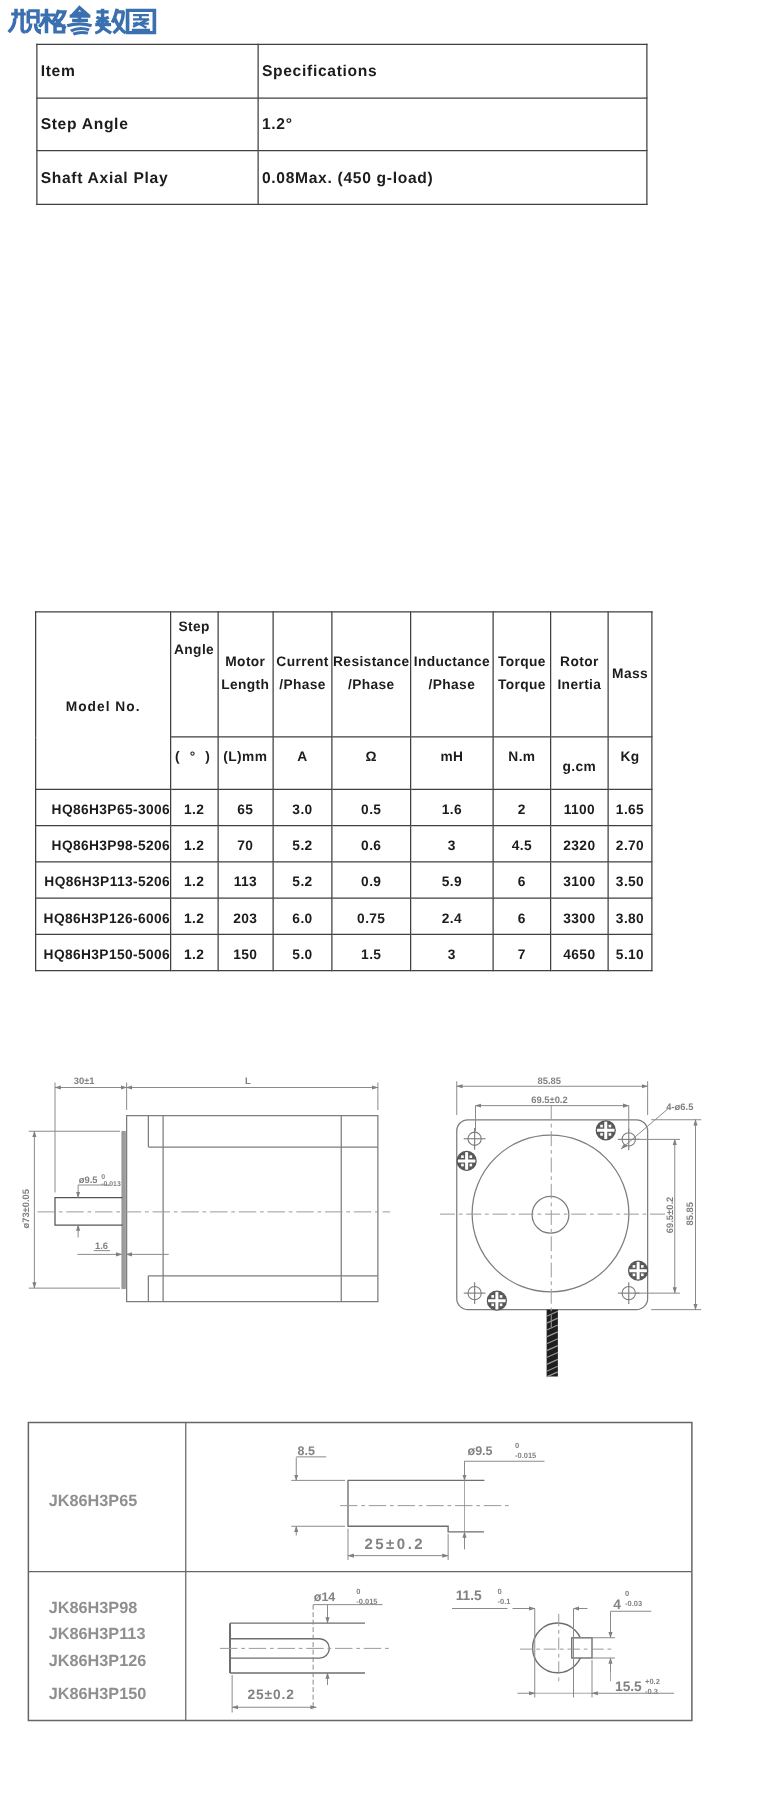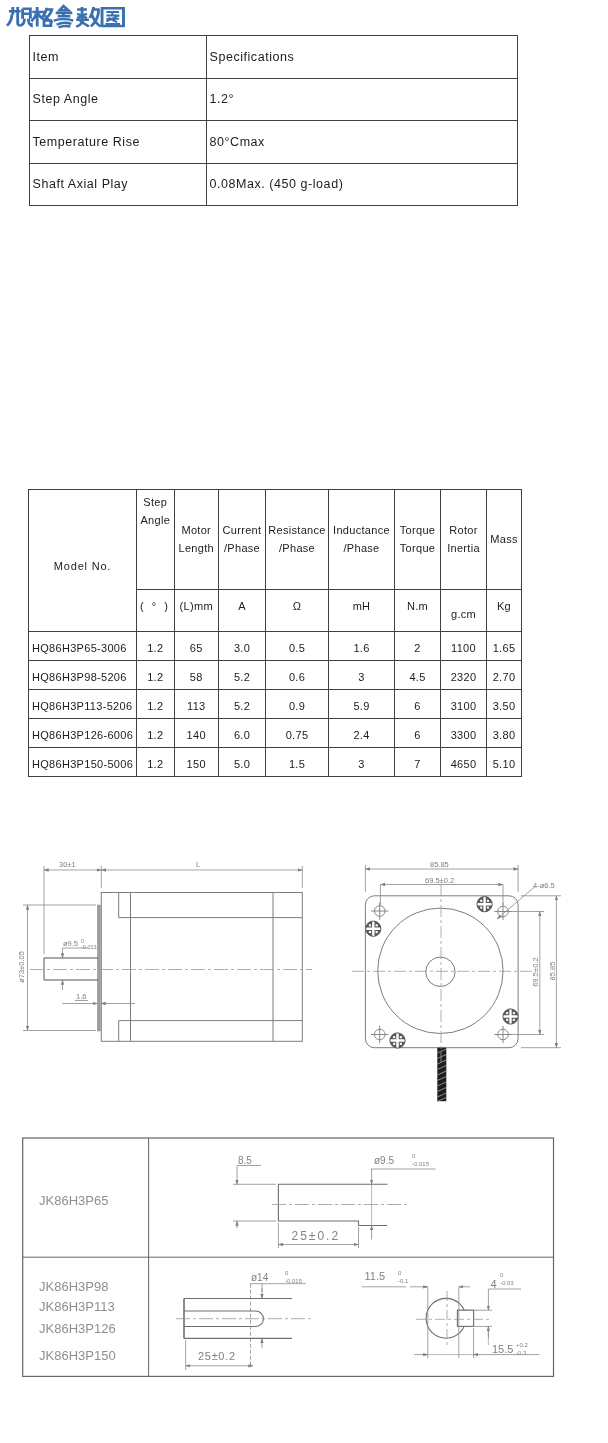--- a/index.html
+++ b/index.html
@@ -1,26 +1,26 @@
 <!DOCTYPE html>
 <html><head>
 <meta charset="utf-8">
 <style>
 html,body{margin:0;padding:0;background:#fff;}
 #page{position:relative;width:608px;height:1443px;background:#fff;overflow:hidden;
-  font-family:"Liberation Sans",sans-serif;}
+  font-family:"Liberation Sans",sans-serif;font-weight:bold;}
 table{border-collapse:collapse;table-layout:fixed;}
 td{box-sizing:border-box;border:1px solid #404040;color:#1c1c1c;overflow:hidden;}
 #t1{position:absolute;left:29px;top:35px;width:488px;}
 #t1 td{height:42.5px;font-size:12.5px;letter-spacing:0.55px;padding:0 0 0 2.5px;vertical-align:middle;}
 #t2{position:absolute;left:28px;top:489px;width:493px;}
 #t2 td{font-size:11px;letter-spacing:0.3px;line-height:17.5px;text-align:center;vertical-align:middle;padding:0;}
 #t2 tr.h2 td{padding-bottom:8px;}
 #t2 tr.d td{padding-top:5px;}
-#t2 td.l{text-align:left;padding-left:3px;}
+#t2 td.l{text-align:right;padding-left:3px;}
 .svgov{position:absolute;left:0;top:0;}
 </style>
 </head>
 <body>
 <div id="page">
 
 <svg class="svgov" width="608" height="34" viewBox="0 0 608 34" id="titlesvg">
 
 <g stroke="#3a6fb0" fill="none" stroke-width="2.9" transform="matrix(0.975 0 0 0.85 2.1 3.55)">
 
@@ -47,24 +47,20 @@
         <col style="width:311px">
       </colgroup>
 <tbody>
         <tr>
           <td>Item</td>
           <td>Specifications</td>
         </tr>
 <tr>
           <td>Step Angle</td>
           <td>1.2°</td>
-        </tr>
-<tr>
-          <td>Temperature Rise</td>
-          <td>80°Cmax</td>
         </tr>
 <tr>
           <td>Shaft Axial Play</td>
           <td>0.08Max. (450 g-load)</td>
         </tr>
 </tbody>
     </table>
 
 <table id="t2">
 <colgroup>
@@ -107,21 +103,21 @@
           <td>3.0</td>
           <td>0.5</td>
           <td>1.6</td>
           <td>2</td>
           <td>1100</td>
           <td>1.65</td>
         </tr>
 <tr class="d" style="height:29px">
           <td class="l">HQ86H3P98-5206</td>
           <td>1.2</td>
-          <td>58</td>
+          <td>70</td>
           <td>5.2</td>
           <td>0.6</td>
           <td>3</td>
           <td>4.5</td>
           <td>2320</td>
           <td>2.70</td>
         </tr>
 <tr class="d" style="height:29px">
           <td class="l">HQ86H3P113-5206</td>
           <td>1.2</td>
@@ -129,21 +125,21 @@
           <td>5.2</td>
           <td>0.9</td>
           <td>5.9</td>
           <td>6</td>
           <td>3100</td>
           <td>3.50</td>
         </tr>
 <tr class="d" style="height:29px">
           <td class="l">HQ86H3P126-6006</td>
           <td>1.2</td>
-          <td>140</td>
+          <td>203</td>
           <td>6.0</td>
           <td>0.75</td>
           <td>2.4</td>
           <td>6</td>
           <td>3300</td>
           <td>3.80</td>
         </tr>
 <tr class="d" style="height:29px">
           <td class="l">HQ86H3P150-5006</td>
           <td>1.2</td>

